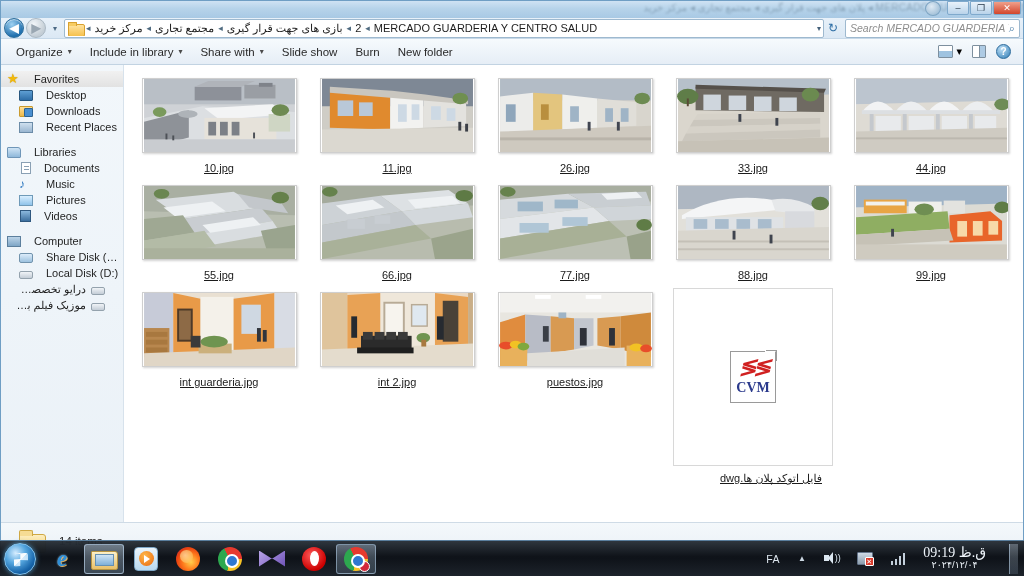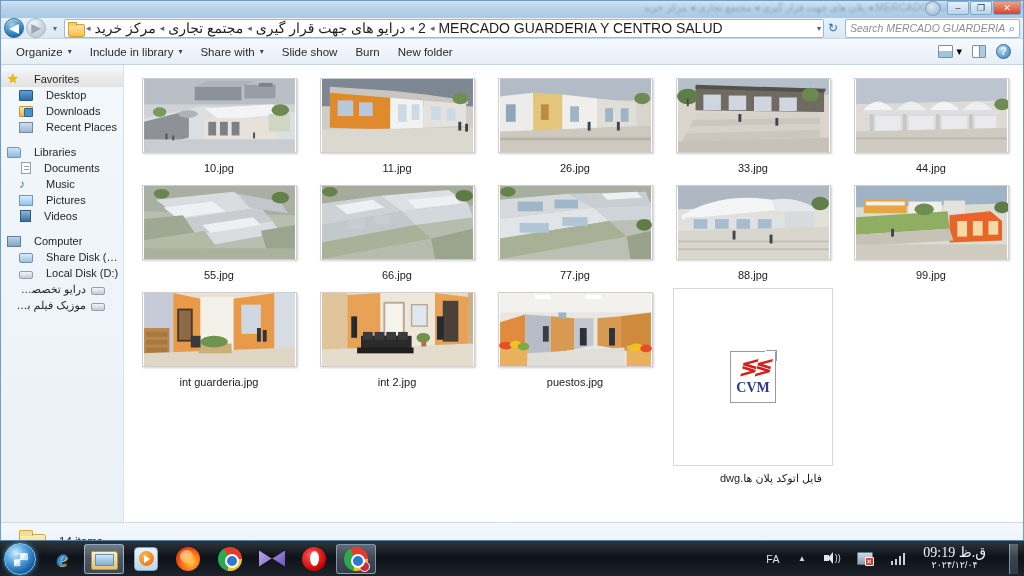--- a/index.html
+++ b/index.html
@@ -92,21 +92,21 @@
   .crumb-folder::before {
     content: ""; position: absolute; left: 0; top: 2px; width: 15px; height: 11px;
     background: linear-gradient(180deg,#ffe3a0,#f5c14e);
     border: 1px solid #d8a12f; border-radius: 1px 2px 2px 2px;
   }
   .crumb-folder::after {
     content: ""; position: absolute; left: 0; top: 0px; width: 7px; height: 3px;
     background: #f7cc63; border: 1px solid #d8a12f; border-bottom: none; border-radius: 1px 1px 0 0;
   }
   .crumb {
-    font-size: 14px; color: #1d1d1d; padding: 1px 3px; flex: none;
+    font-size: 11px; color: #1d1d1d; padding: 1px 3px; flex: none;
   }
   .crumb.rtl { direction: rtl; }
   .sep { color: #4f6b80; font-size: 9px; padding: 0 1px; flex: none; }
   .addr-right { display: flex; align-items: center; gap: 3px; flex: none; padding-left:4px;}
   .addr-caret { color: #45617a; font-size: 8px; }
   #refreshbtn { font-size: 12px; color: #2e6ea5; padding: 0 2px; }
   #searchbox {
     width: 175px; height: 19px; background: #fff;
     border: 1px solid #9eb9cf; border-radius: 2px;
     display: flex; align-items: center; padding: 0 4px; margin-left: 3px; flex: none;
@@ -205,20 +205,21 @@
   .thumb {
     max-width: 158px; max-height: 80px;
     border: 1px solid #cfcfcf;
     box-shadow: 1px 1px 2px rgba(0,0,0,.18);
     background: #fff;
   }
   .tlabel {
     margin-top: 6px; font-size: 11px; color: #1b1b1b;
     max-width: 172px; white-space: nowrap; overflow: hidden; text-overflow: ellipsis;
     text-align: center;
+    text-decoration: underline;
   }
   .tlabel.rtl { direction: rtl; margin-left: 36px; }
   .tile.docfile .thumbwrap {
     width: 160px; height: 178px; border: 1px solid #d8d8d8; background: #fff;
   }
   .dwgicon {
     width: 46px; height: 52px; position: relative;
     background: #fff; border: 1px solid #9a9a9a;
   }
   .dwgicon::before {
@@ -402,21 +403,21 @@
     <div class="navbtn recent">▾</div>
 
     <div id="addressbar">
       <div id="crumbs">
         <span class="crumb-folder"></span>
         <span class="sep">◂</span>
         <span class="crumb rtl">مرکز خرید</span>
         <span class="sep">◂</span>
         <span class="crumb rtl">مجتمع تجاری</span>
         <span class="sep">◂</span>
-        <span class="crumb rtl">درایو های جهت قرار گیری</span>
+        <span class="crumb rtl">بازی های جهت قرار گیری</span>
         <span class="sep">◂</span>
         <span class="crumb">2</span>
         <span class="sep">◂</span>
         <span class="crumb">MERCADO GUARDERIA Y CENTRO SALUD</span>
       </div>
       <div class="addr-right">
         <span class="addr-caret">▾</span>
       </div>
     </div>
 

